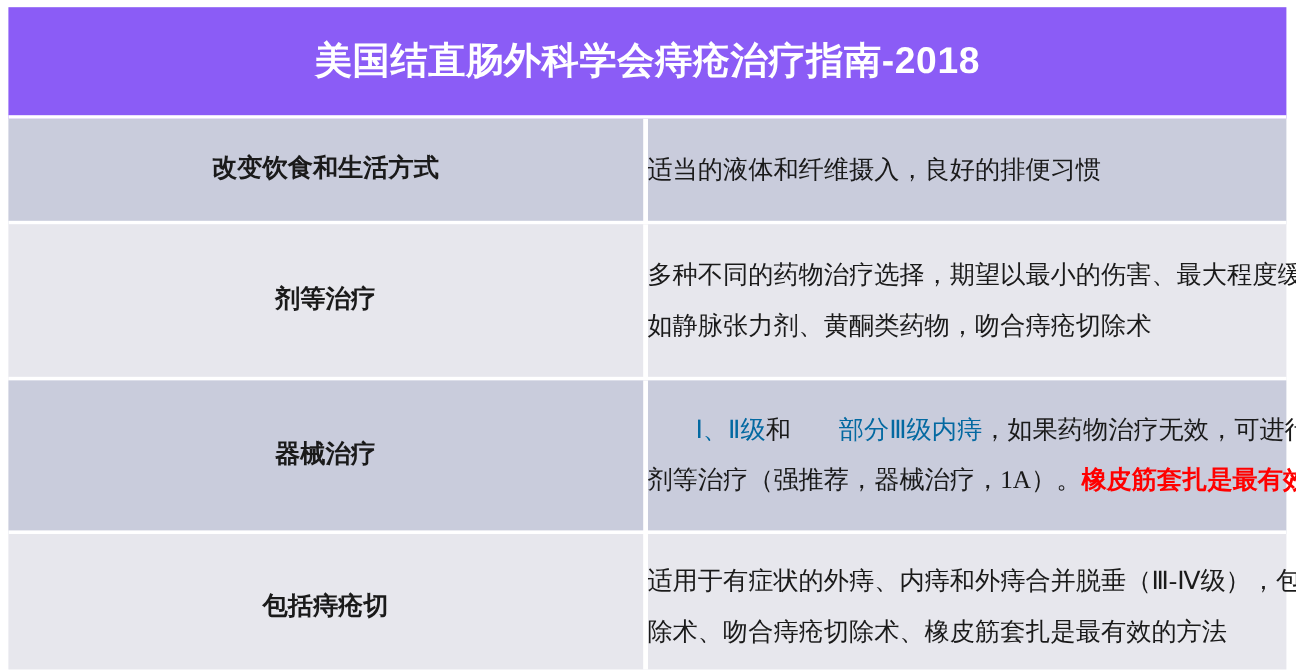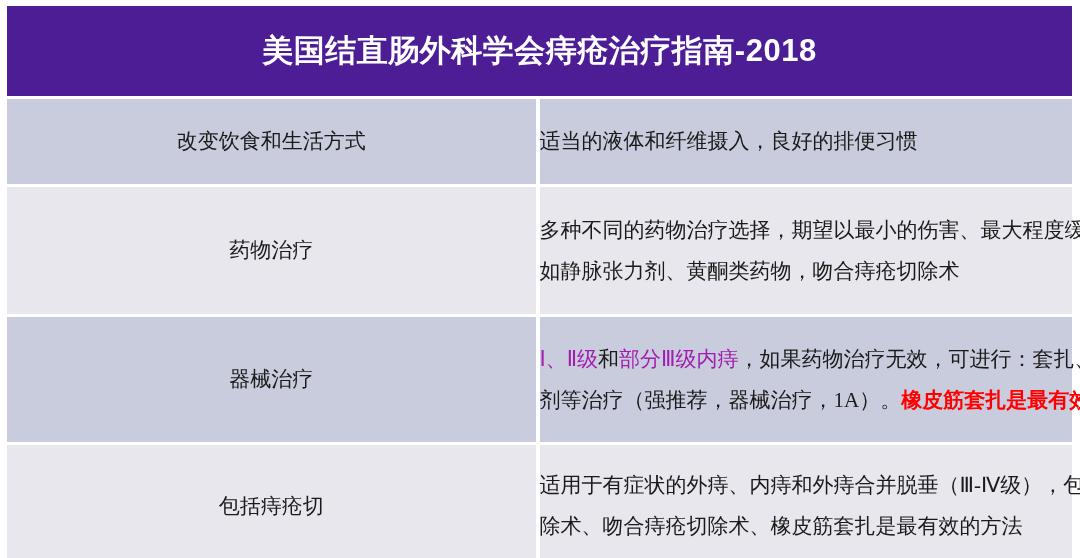--- a/index.html
+++ b/index.html
@@ -22,21 +22,21 @@
     padding: 6px 8px 4px 7px;
   }
   .guide-table {
     width: 100%;
     height: 100%;
     border-collapse: separate;
     border-spacing: 0;
     table-layout: fixed;
   }
   .title-row td {
-    background: #4c1d95;
+    background: #8b5cf6;
     height: 90px;
     text-align: center;
     vertical-align: middle;
     padding: 0;
     border-bottom: 3px solid #ffffff;
   }
   .title-text {
     color: #ffffff;
     font-size: 31px;
     font-weight: bold;
@@ -65,33 +65,34 @@
     width: 290px;
     text-align: center;
     border-right: 4px solid #ffffff;
   }
   .cat-text {
     display: block;
     font-size: 21px;
     color: #1a1a1a;
     line-height: 1.35;
     padding: 0 6px;
+    font-weight: bold;
   }
   td.desc-cell {
     padding-left: 16px;
     padding-right: 10px;
   }
   .desc-line {
     display: block;
     font-size: 21px;
     color: #1a1a1a;
     line-height: 1.95;
     white-space: nowrap;
   }
-  .seg-blue { color: #a21caf; }
+  .seg-blue { color: #0369a1; padding-left: 40px; }
   .seg-red  { color: #FF0000; font-weight: bold; }
   .seg-plain { color: #1a1a1a; font-family: Liberation Serif, serif; }
   .r1 { height: 88px; }
   .r2 { height: 130px; }
   .r3 { height: 128px; border-radius: 13px; }
   .r4 { height: 122px; }
 </style>
 </head>
 <body>
 
@@ -110,21 +111,21 @@
         </td>
         <td class="desc-cell">
           <span class="desc-line">
             <span class="seg-plain">适当的液体和纤维摄入，良好的排便习惯</span>
           </span>
         </td>
       </tr>
 
       <tr class="row-light r2">
         <td class="cat-cell">
-          <span class="cat-text">药物治疗</span>
+          <span class="cat-text">剂等治疗</span>
         </td>
         <td class="desc-cell">
           <span class="desc-line">
             <span class="seg-plain">多种不同的药物治疗选择，期望以最小的伤害、最大程度缓解症状，</span>
           </span>
           <span class="desc-line">
             <span class="seg-plain">如静脉张力剂、黄酮类药物，吻合痔疮切除术</span>
           </span>
         </td>
       </tr>

